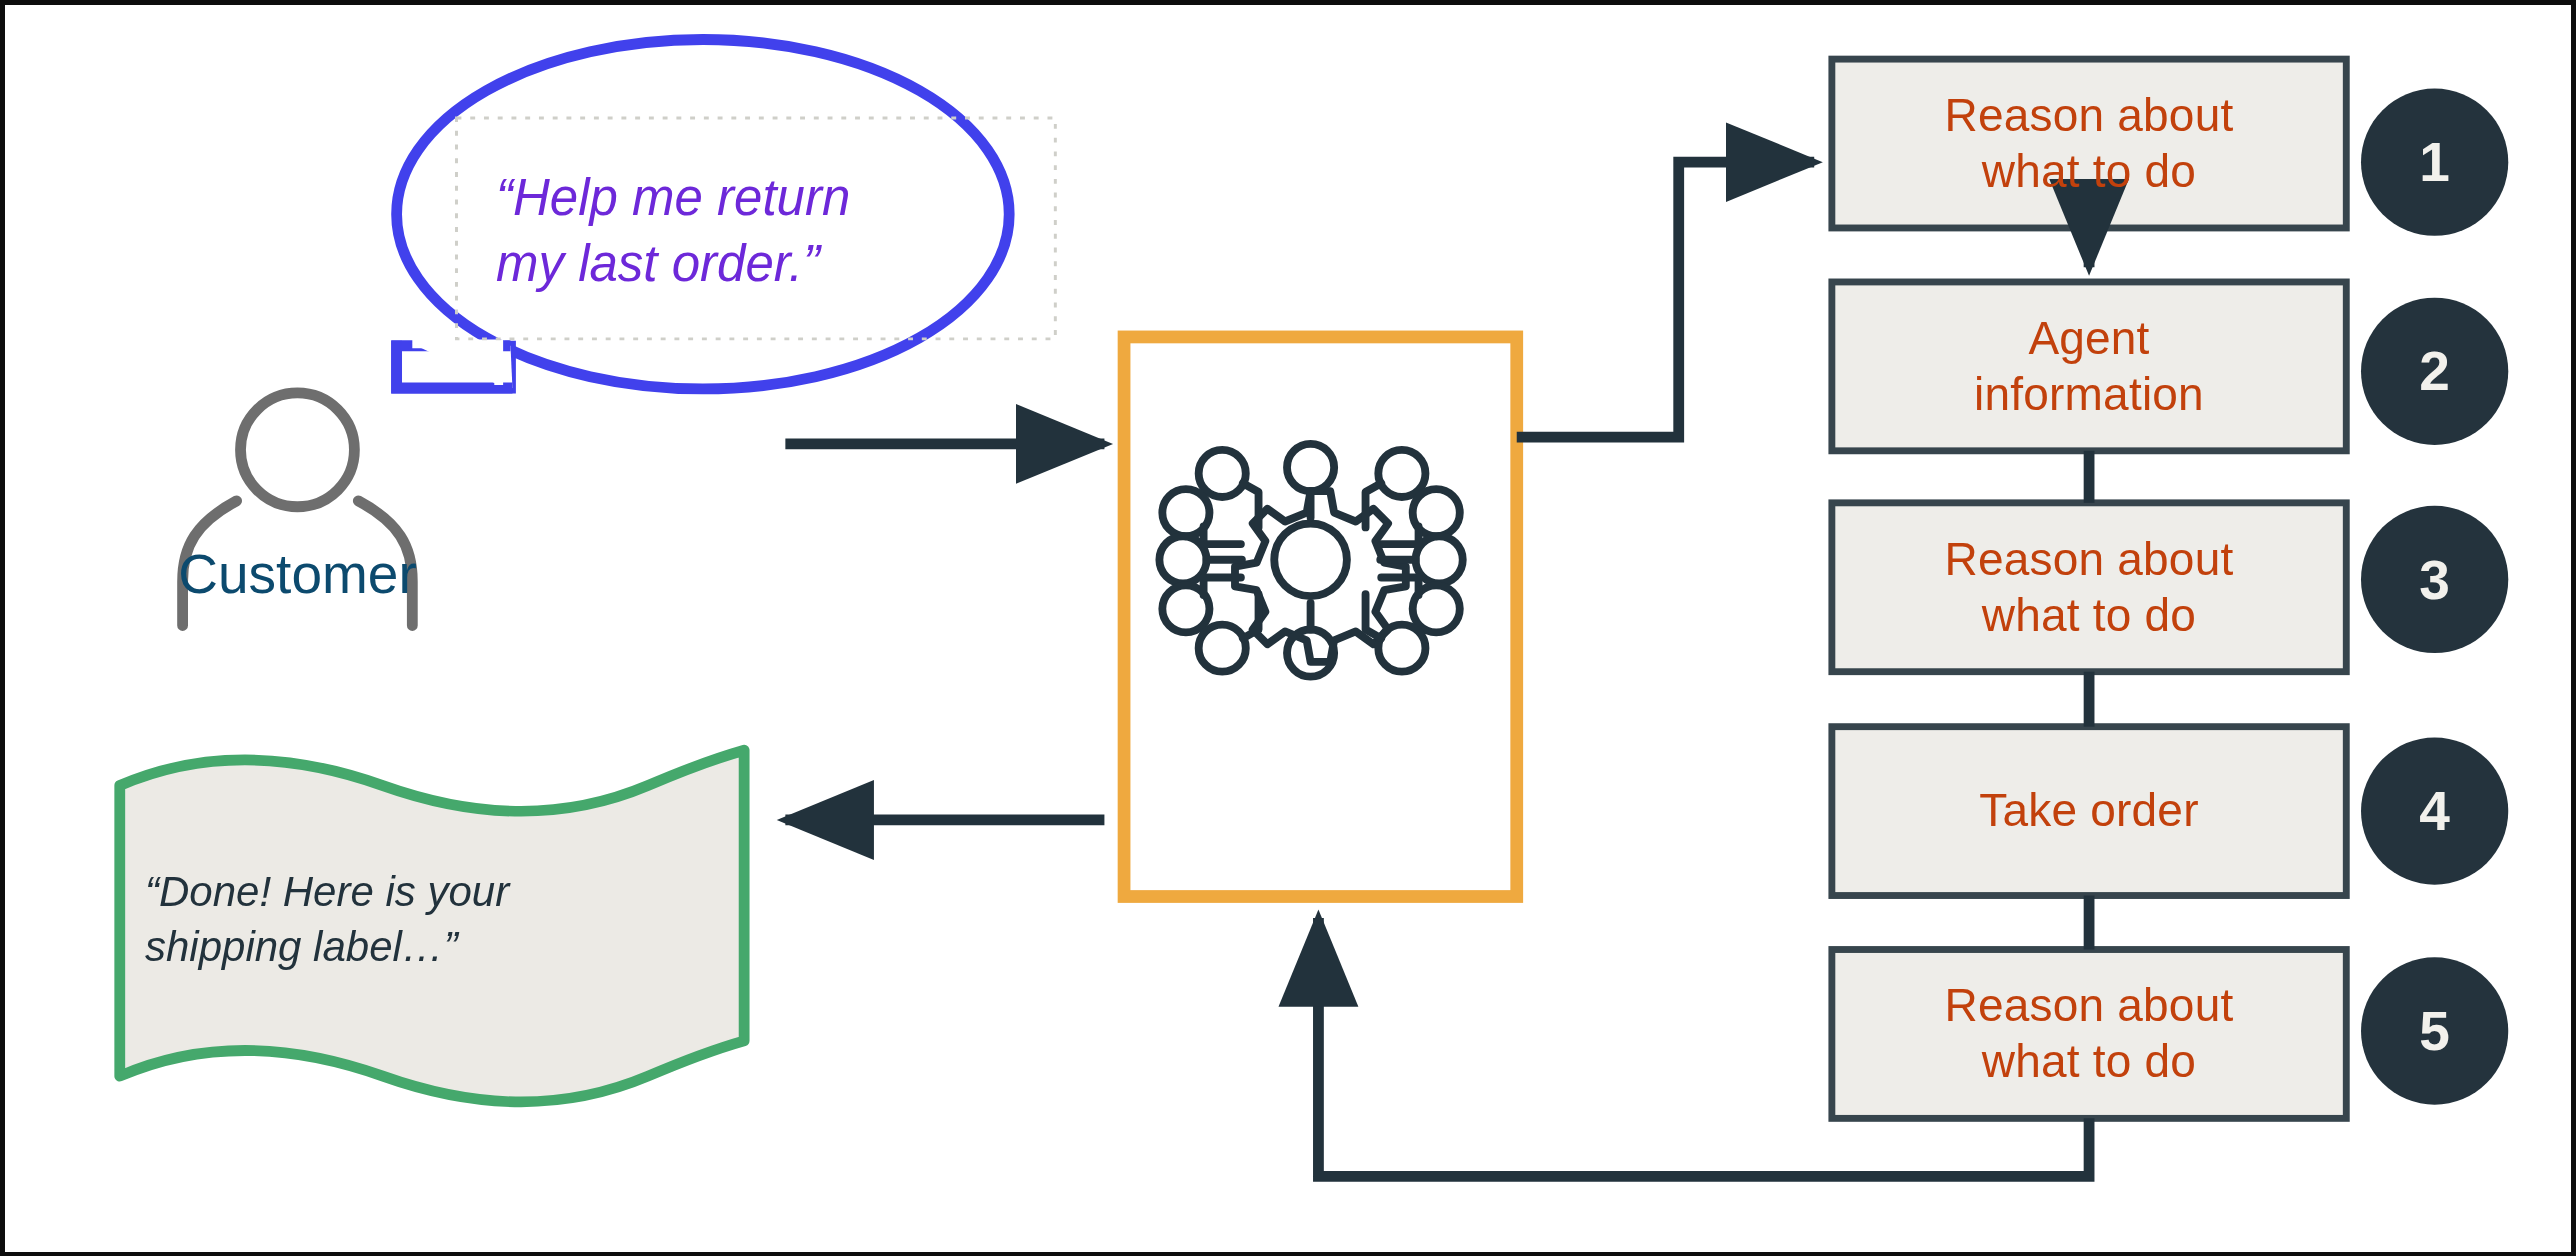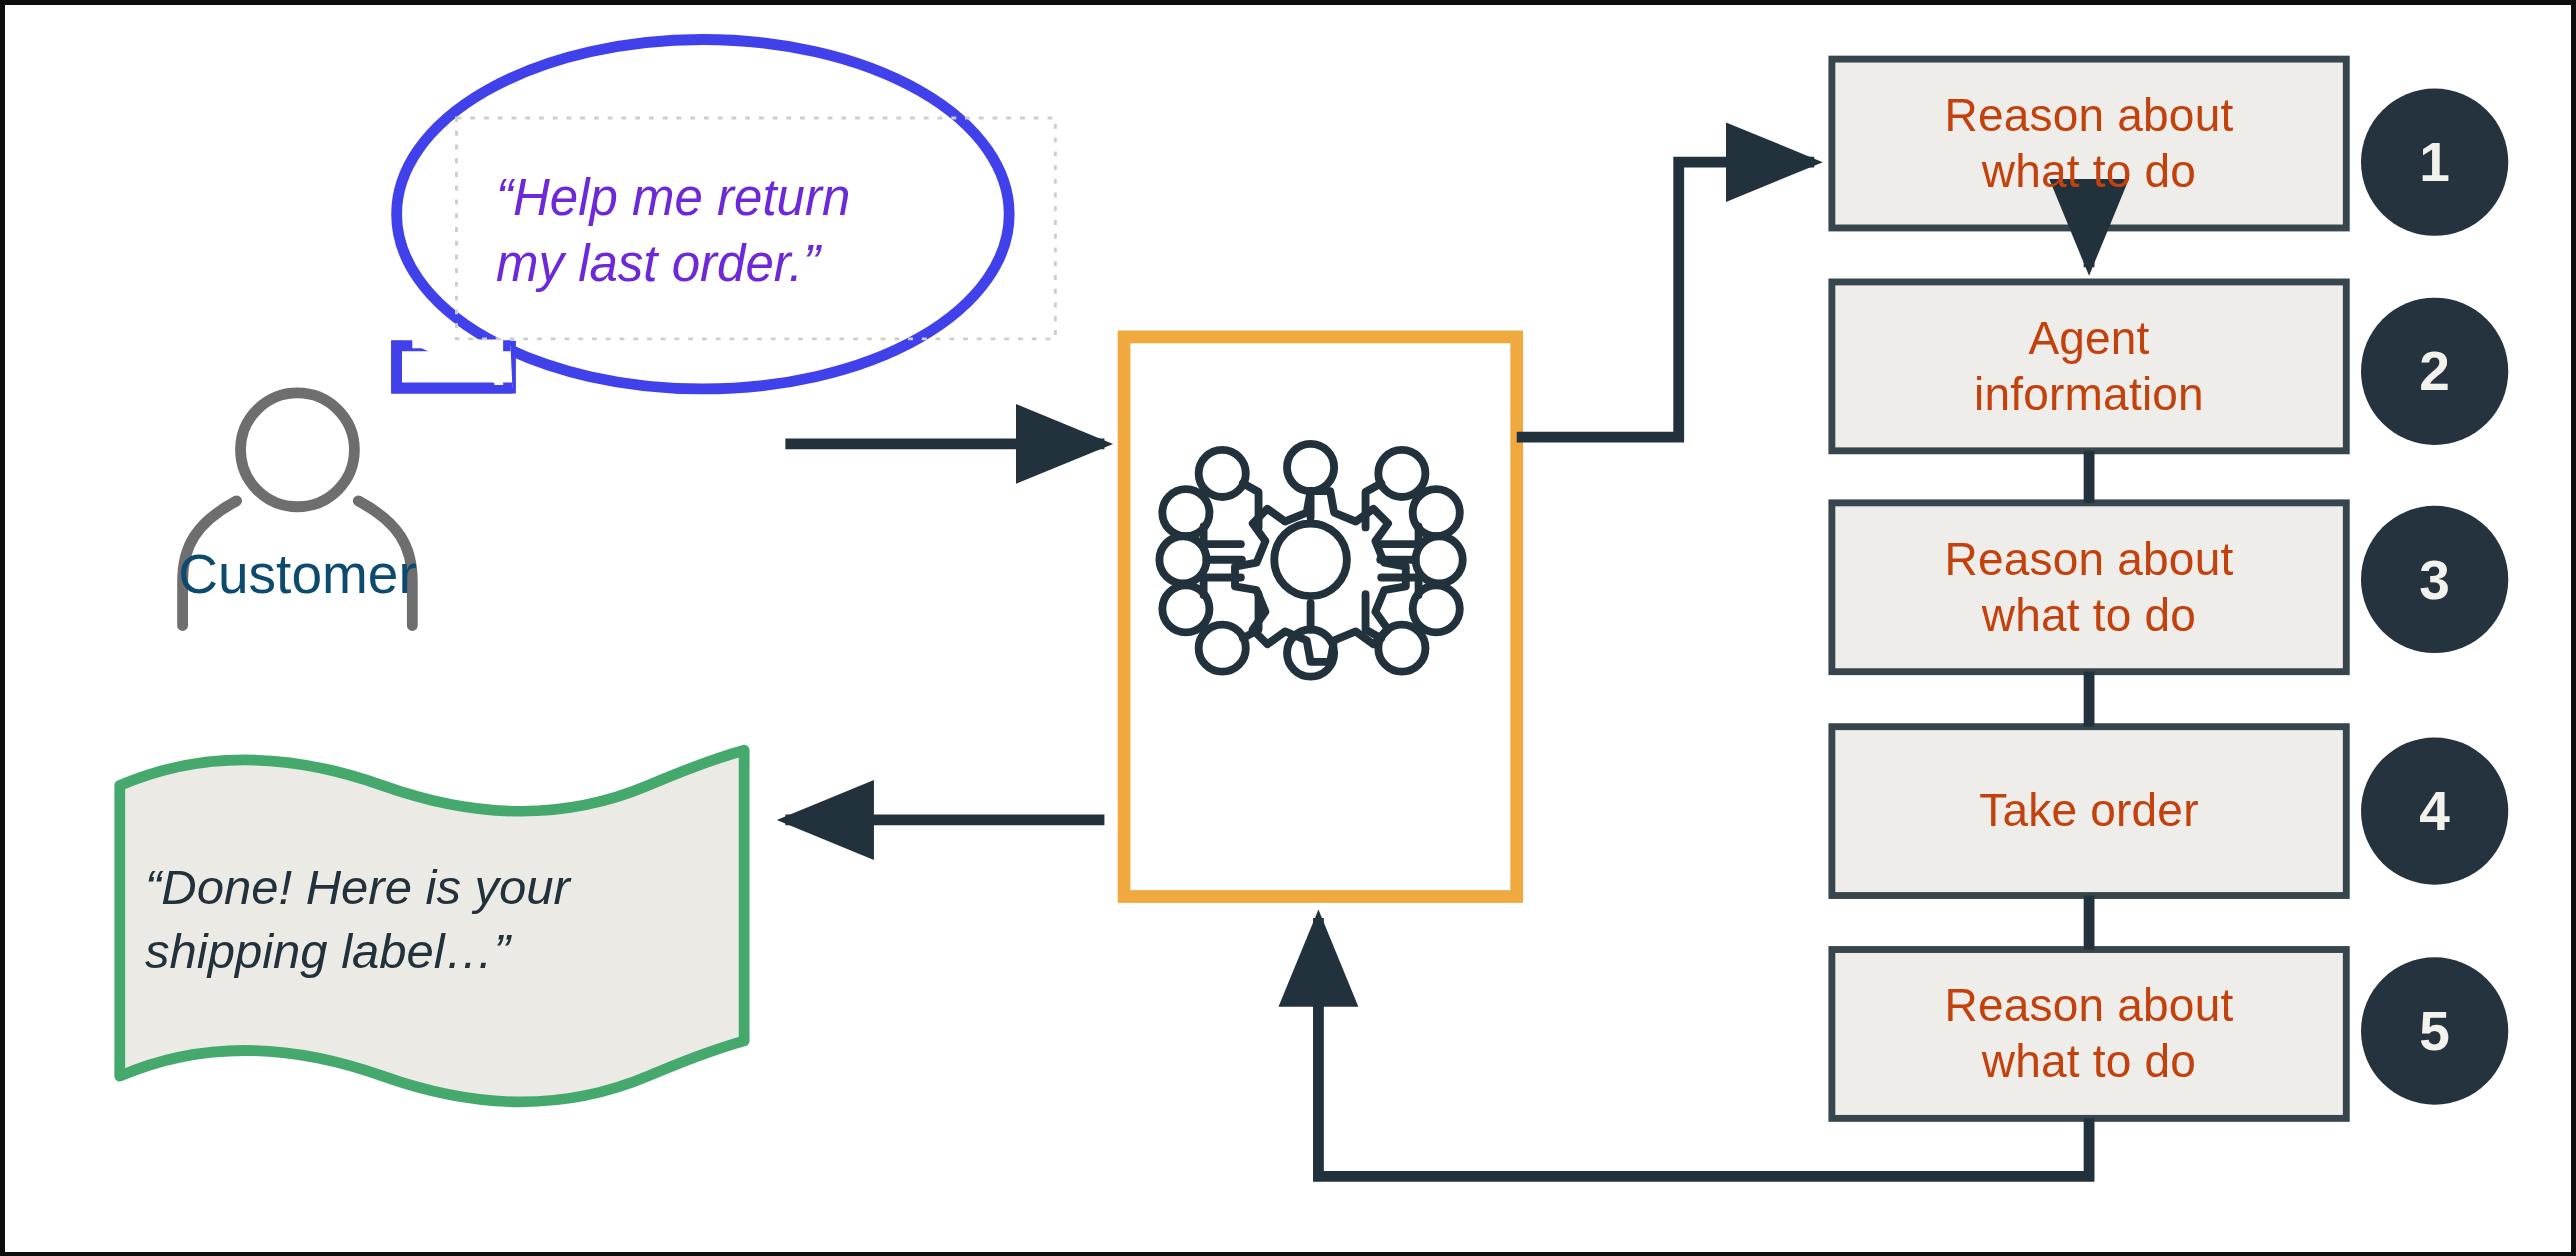--- a/index.html
+++ b/index.html
@@ -31,21 +31,21 @@
   .badge-lbl{
     color:#f2f1ec;font-size:55px;font-weight:700;
   }
   .agent-lbl{font-size:57px;color:#22323c;}
   .customer-lbl{font-size:55px;color:#0c4a6e;}
   .bubble-lbl{
     font-style:italic;font-size:51px;color:#6d28d9;
     text-align:left;justify-content:flex-start;line-height:1.28;
   }
   .banner-lbl{
-    font-style:italic;font-size:49px;color:#22323c;
+    font-style:italic;font-size:42px;color:#22323c;
     text-align:left;justify-content:flex-start;line-height:1.3;
   }
 </style>
 </head>
 <body>
 
 <div id="stage">
 
   <svg id="canvas" viewBox="0 0 2624 1280" xmlns="http://www.w3.org/2000/svg">
     <defs>

